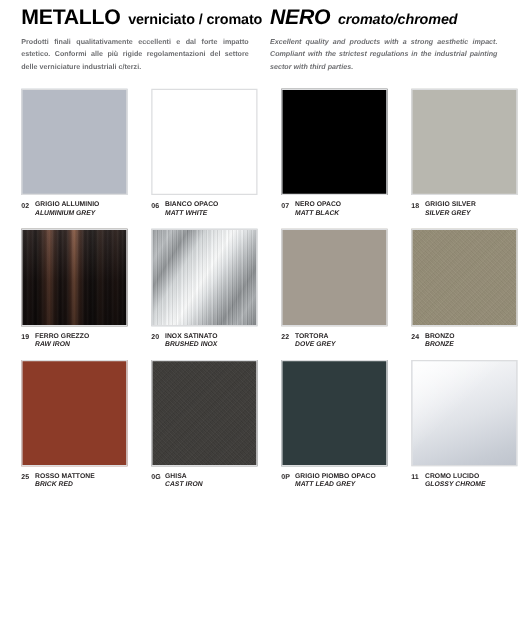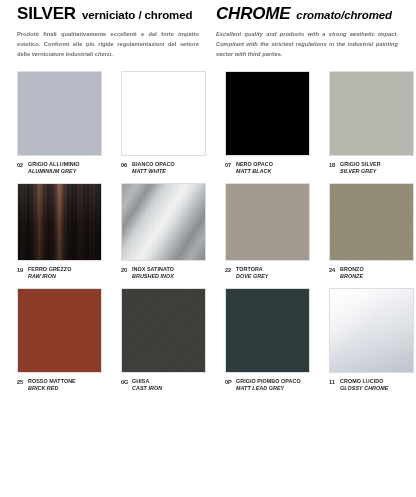--- a/index.html
+++ b/index.html
@@ -171,28 +171,28 @@
       repeating-linear-gradient(45deg, rgba(255,255,255,0.035) 0px, rgba(0,0,0,0.035) 1px, rgba(255,255,255,0.02) 2px),
       repeating-linear-gradient(-45deg, rgba(255,255,255,0.03) 0px, rgba(0,0,0,0.03) 1px);
   }
 </style>
 </head>
 <body>
 
 <div class="header">
   <div class="header-col left">
     <div class="title-line">
-      <span class="title-main">SILVER</span>
-      <span class="title-sub">verniciato / chromed</span>
+      <span class="title-main">METALLO</span>
+      <span class="title-sub">verniciato / cromato</span>
     </div>
     <div class="blurb">Prodotti finali qualitativamente eccellenti e dal forte impatto estetico. Conformi alle più rigide regolamentazioni del settore delle verniciature industriali c/terzi.</div>
   </div>
   <div class="header-col right">
     <div class="title-line">
-      <span class="title-main ital">CHROME</span>
+      <span class="title-main ital">NERO</span>
       <span class="title-sub ital">cromato/chromed</span>
     </div>
     <div class="blurb ital">Excellent quality and products with a strong aesthetic impact. Compliant with the strictest regulations in the industrial painting sector with third parties.</div>
   </div>
 </div>
 
 <div class="grid" id="swatch-grid">
     <div class="row">
       <div class="cell">
         <div class="swatch " style="background-color: rgb(181, 186, 196);"></div>

